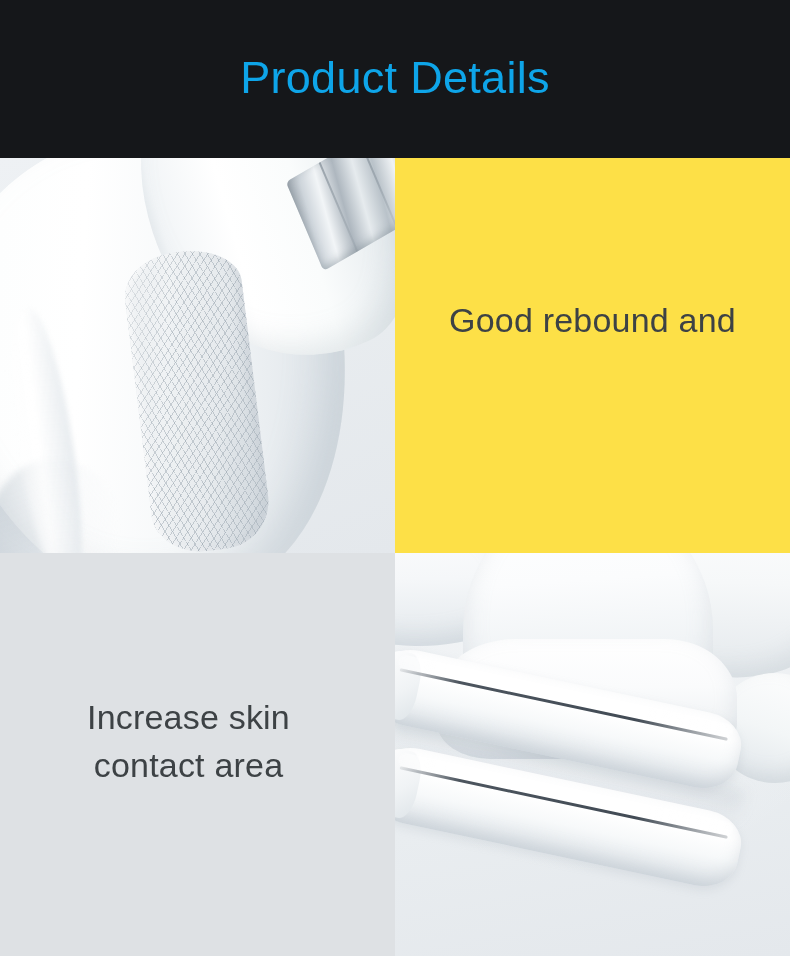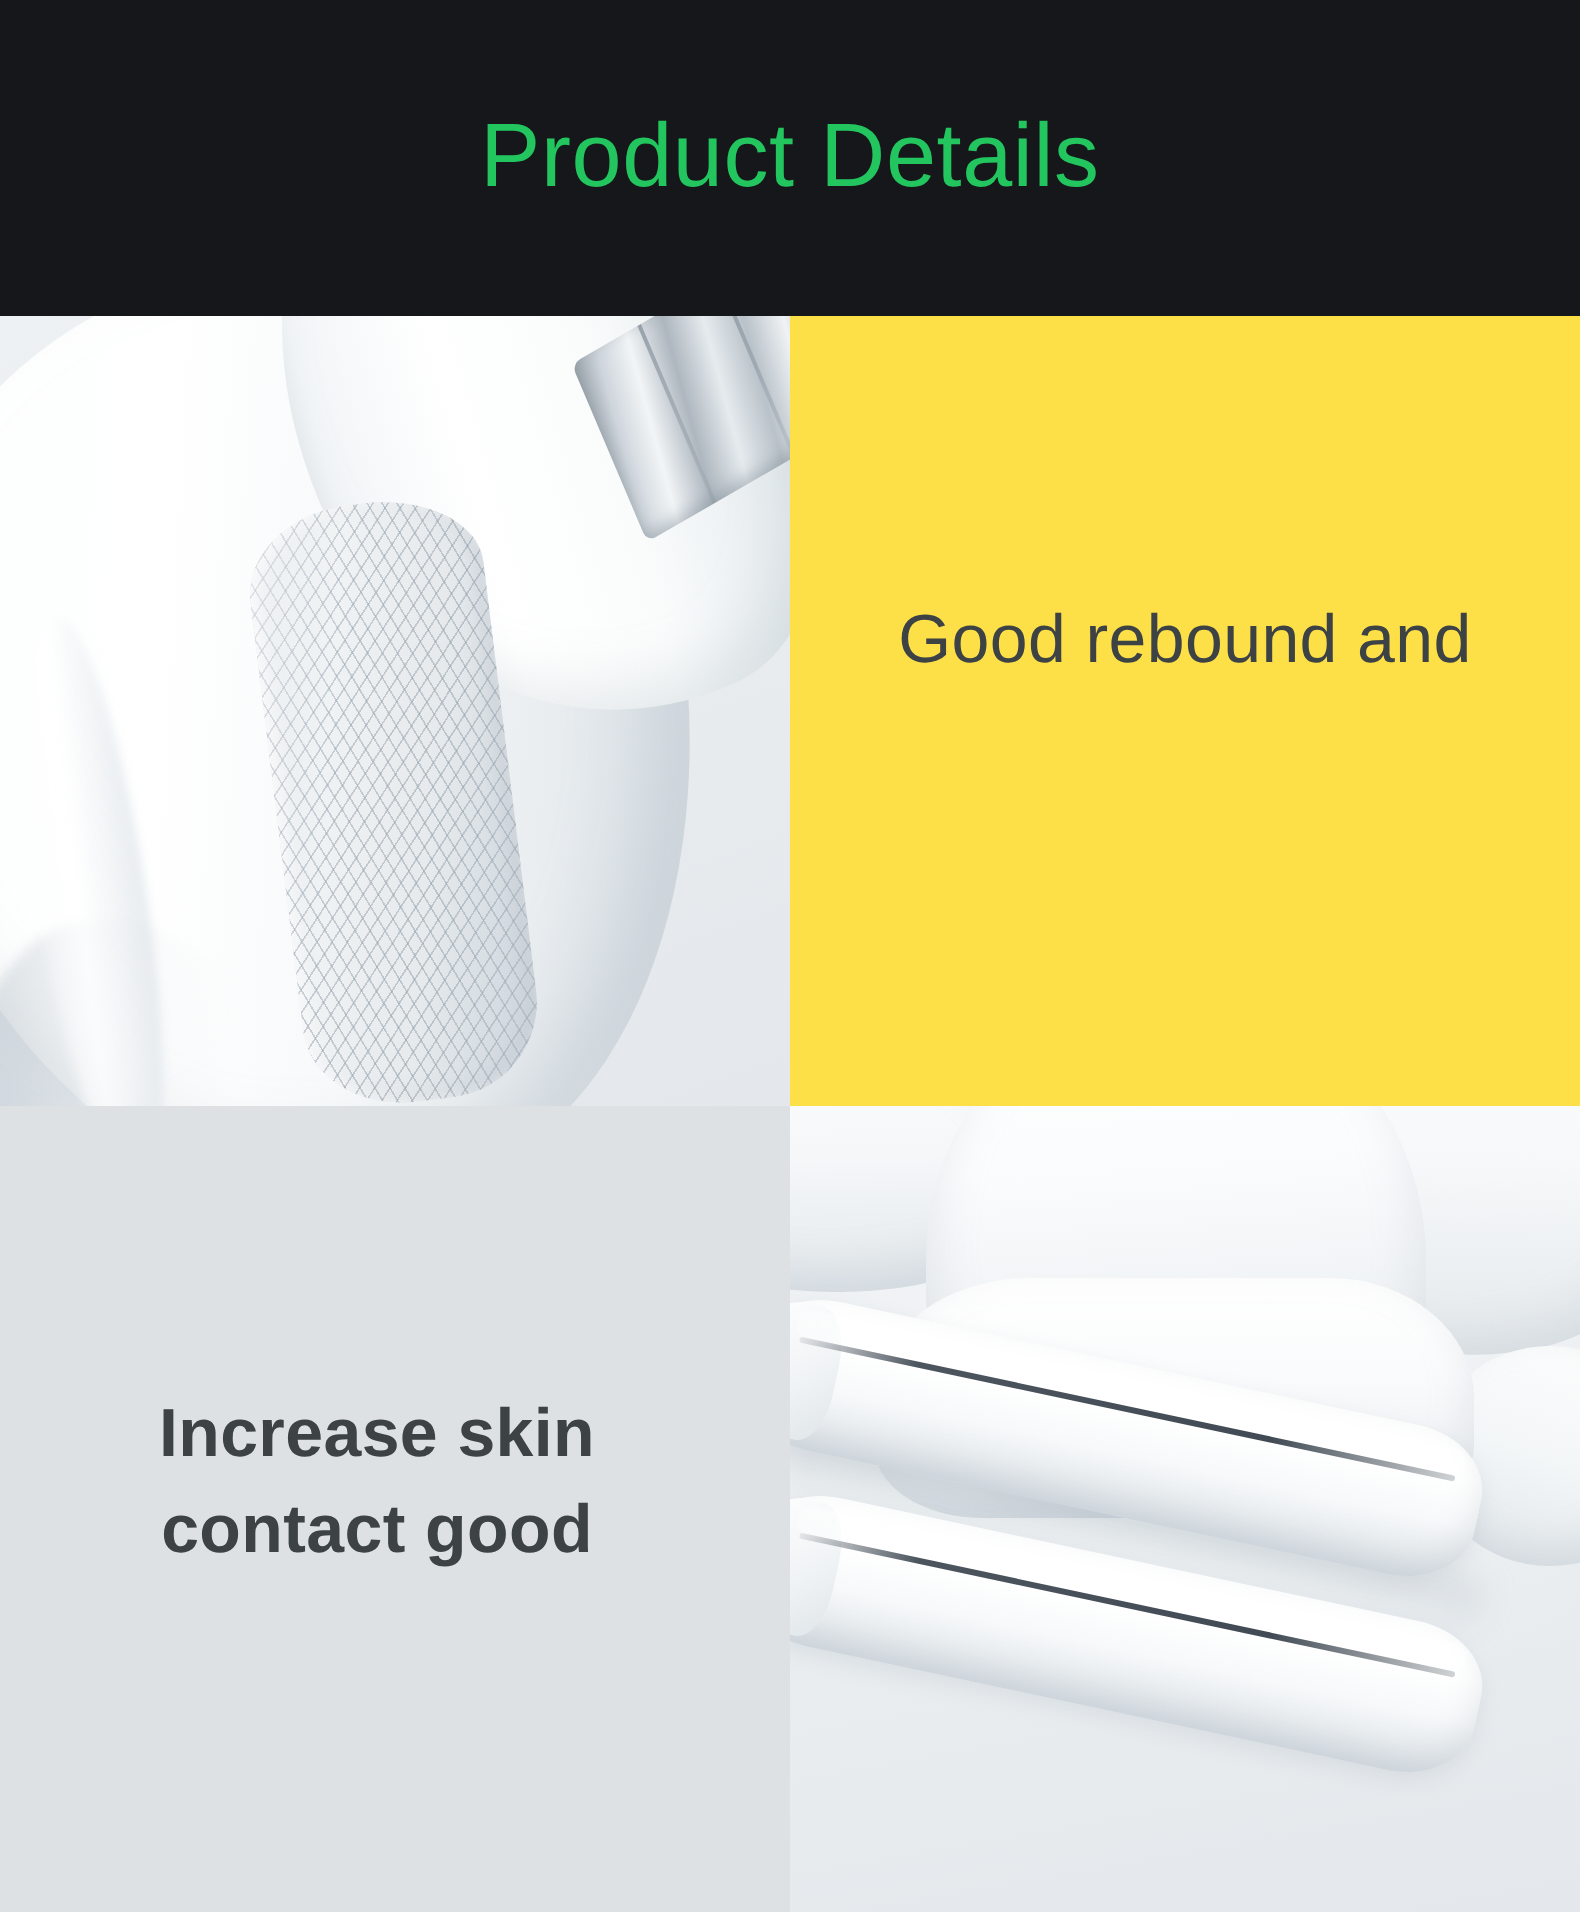--- a/index.html
+++ b/index.html
@@ -28,21 +28,21 @@
     top: 0;
     width: 790px;
     height: 158px;
     background: #15171a;
     display: flex;
     align-items: center;
     justify-content: center;
     z-index: 10;
   }
   .header-title {
-    color: #22c55e;
+    color: #0ea5e9;
     font-size: 45px;
     font-weight: 400;
     letter-spacing: 0.3px;
     line-height: 1;
     padding-bottom: 4px;
     white-space: nowrap;
   }
 
   
   .quad {
@@ -60,21 +60,21 @@
     left: 0;
     width: 100%;
     text-align: center;
     color: #3d4245;
     font-size: 34px;
     font-weight: 400;
     line-height: 1.42;
     letter-spacing: 0.2px;
   }
   .caption-tr { top: 138px; }
-  .caption-bl { top: 140px; padding-right: 18px; box-sizing: border-box; font-weight: bold; }
+  .caption-bl { top: 140px; padding-right: 18px; box-sizing: border-box; }
   .caption .cap-line { display: block; }
 
   
   .photo-handle {
     position: absolute;
     inset: 0;
     background:
       radial-gradient(120% 90% at 12% 90%, #e4e8ec 0%, rgba(236,239,242,0) 55%),
       linear-gradient(160deg, #eef1f4 0%, #e9edf0 45%, #e4e8ec 100%);
   }
@@ -393,21 +393,21 @@
 
   <div class="quad quad-tr">
     <div class="caption caption-tr">
       <span class="cap-line">Good rebound and</span>
     </div>
   </div>
 
   <div class="quad quad-bl">
     <div class="caption caption-bl">
       <span class="cap-line">Increase skin</span>
-      <span class="cap-line">contact good</span>
+      <span class="cap-line">contact area</span>
     </div>
   </div>
 
   <div class="quad quad-br">
     <div class="photo-head">
       <div class="head-arm-left"></div>
       <div class="head-arm-right"></div>
       <div class="head-neck"></div>
       <div class="head-knuckle"></div>
       <div class="head-shoulder"></div>

